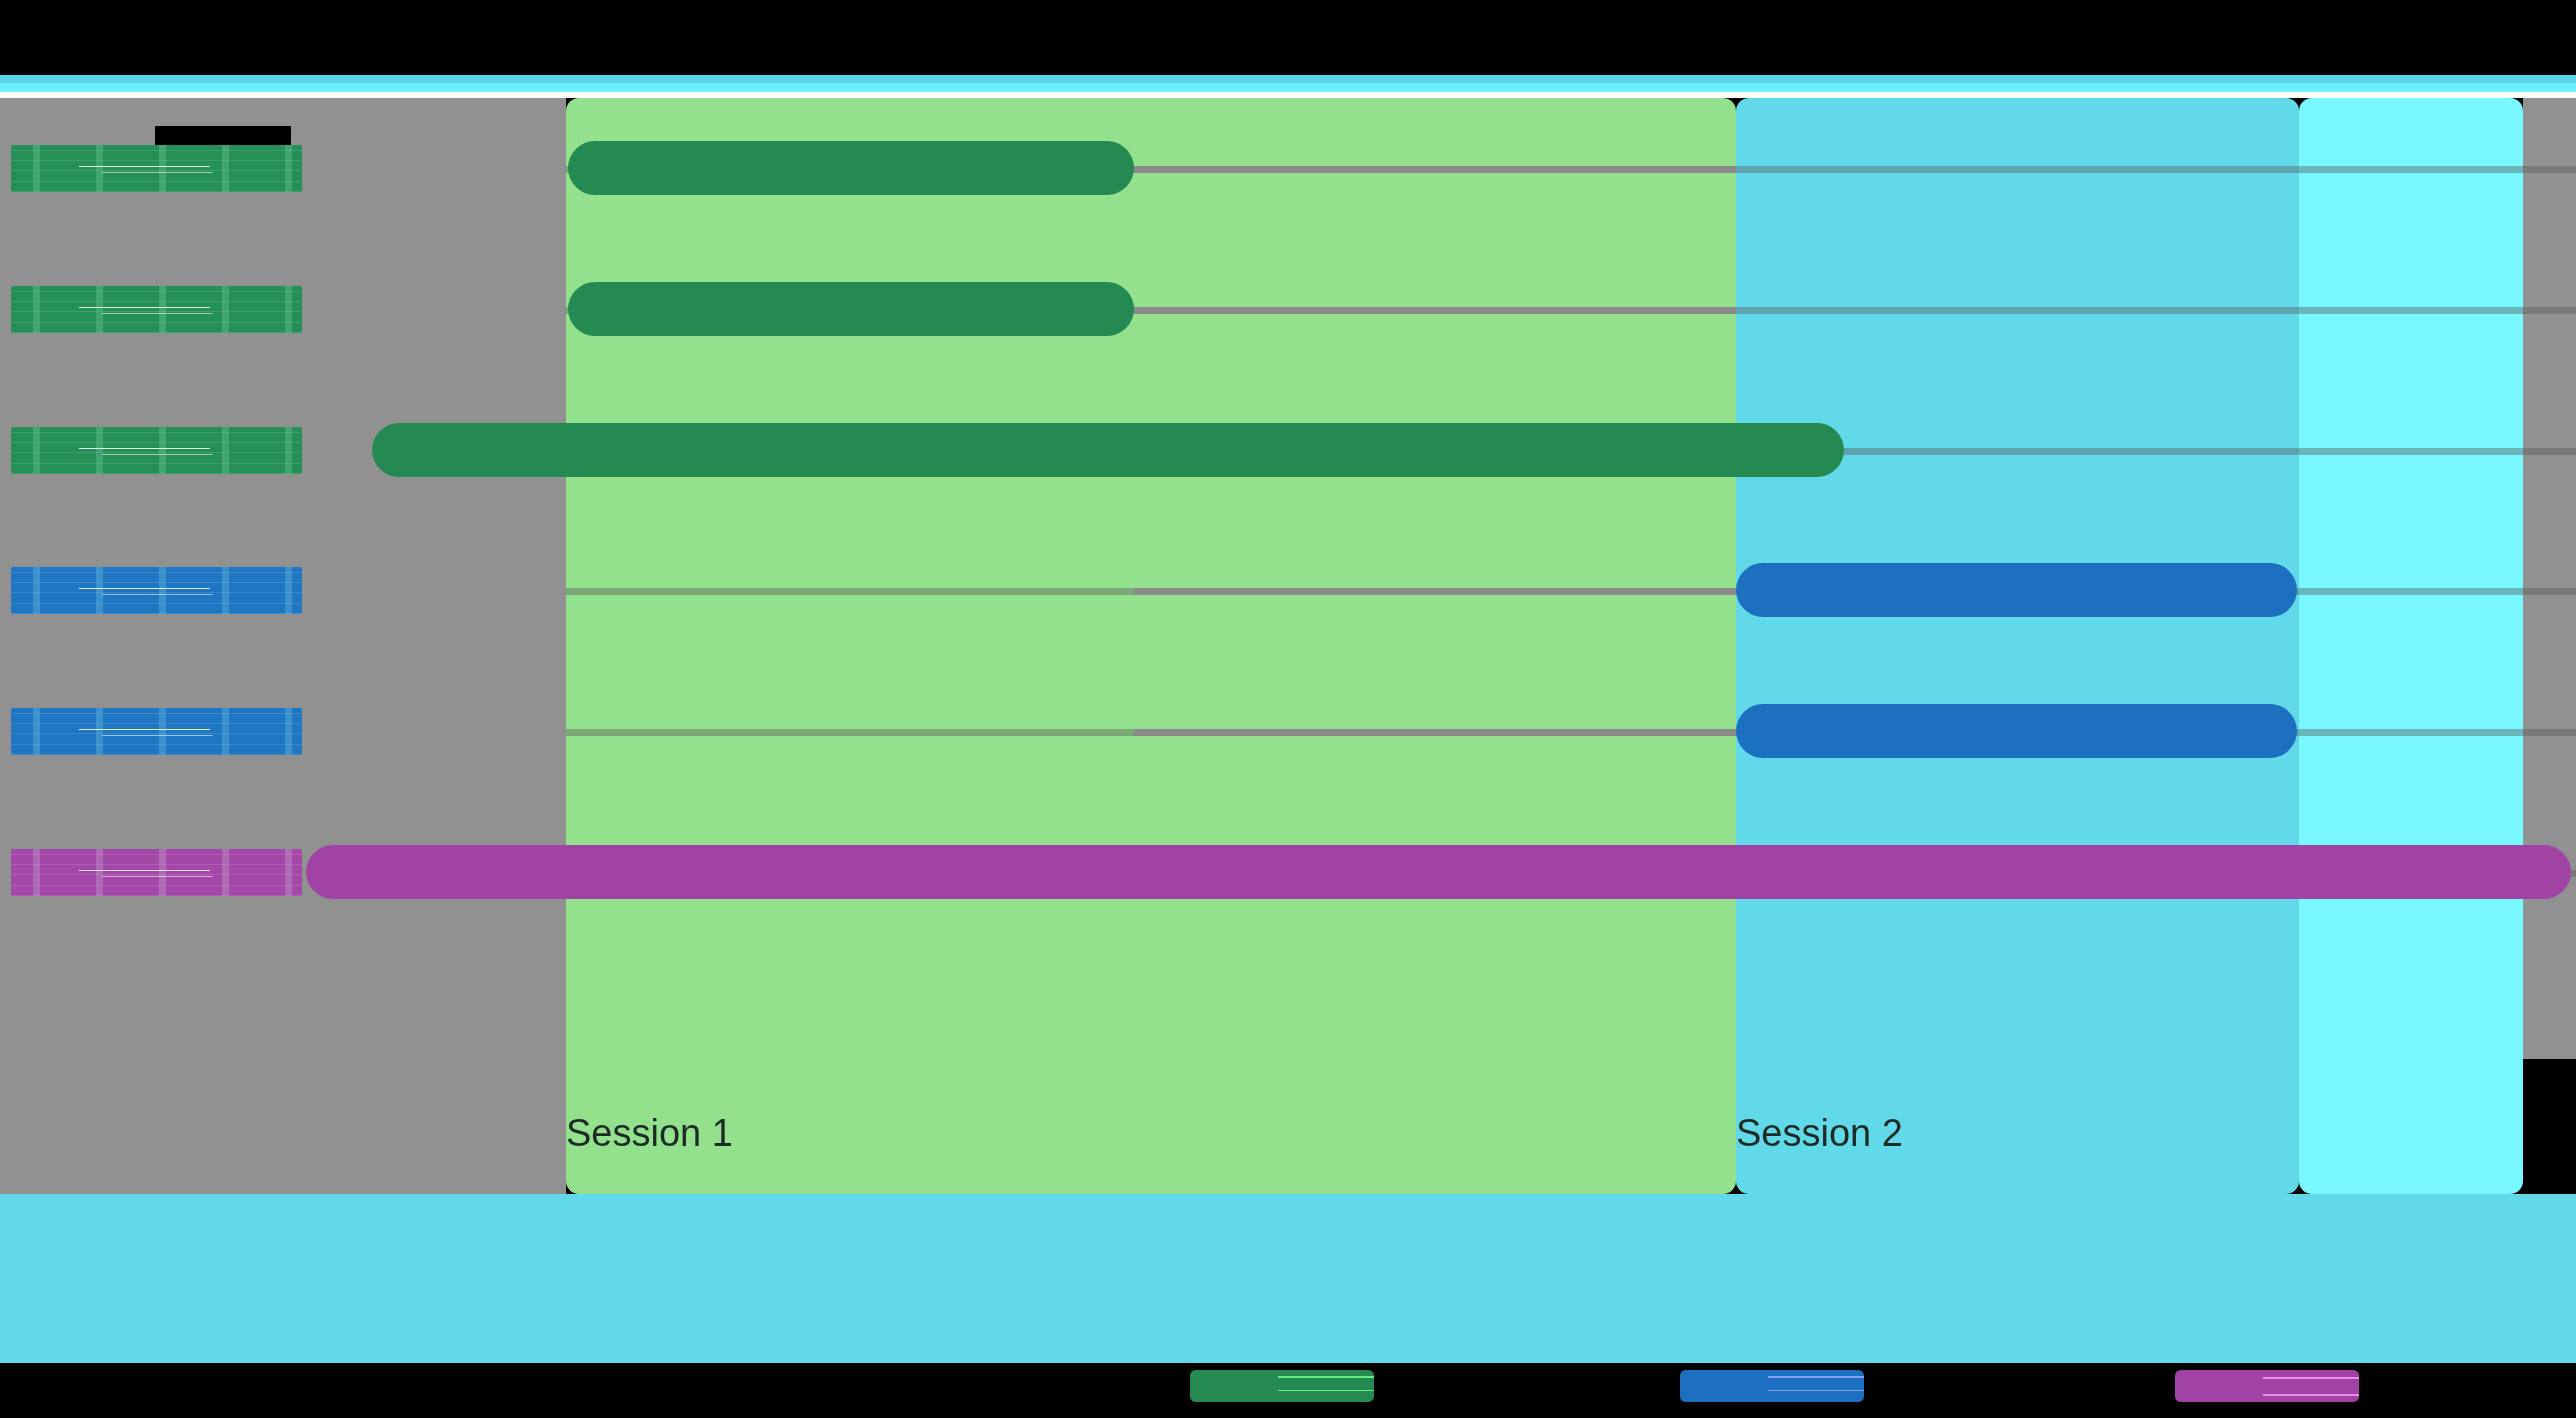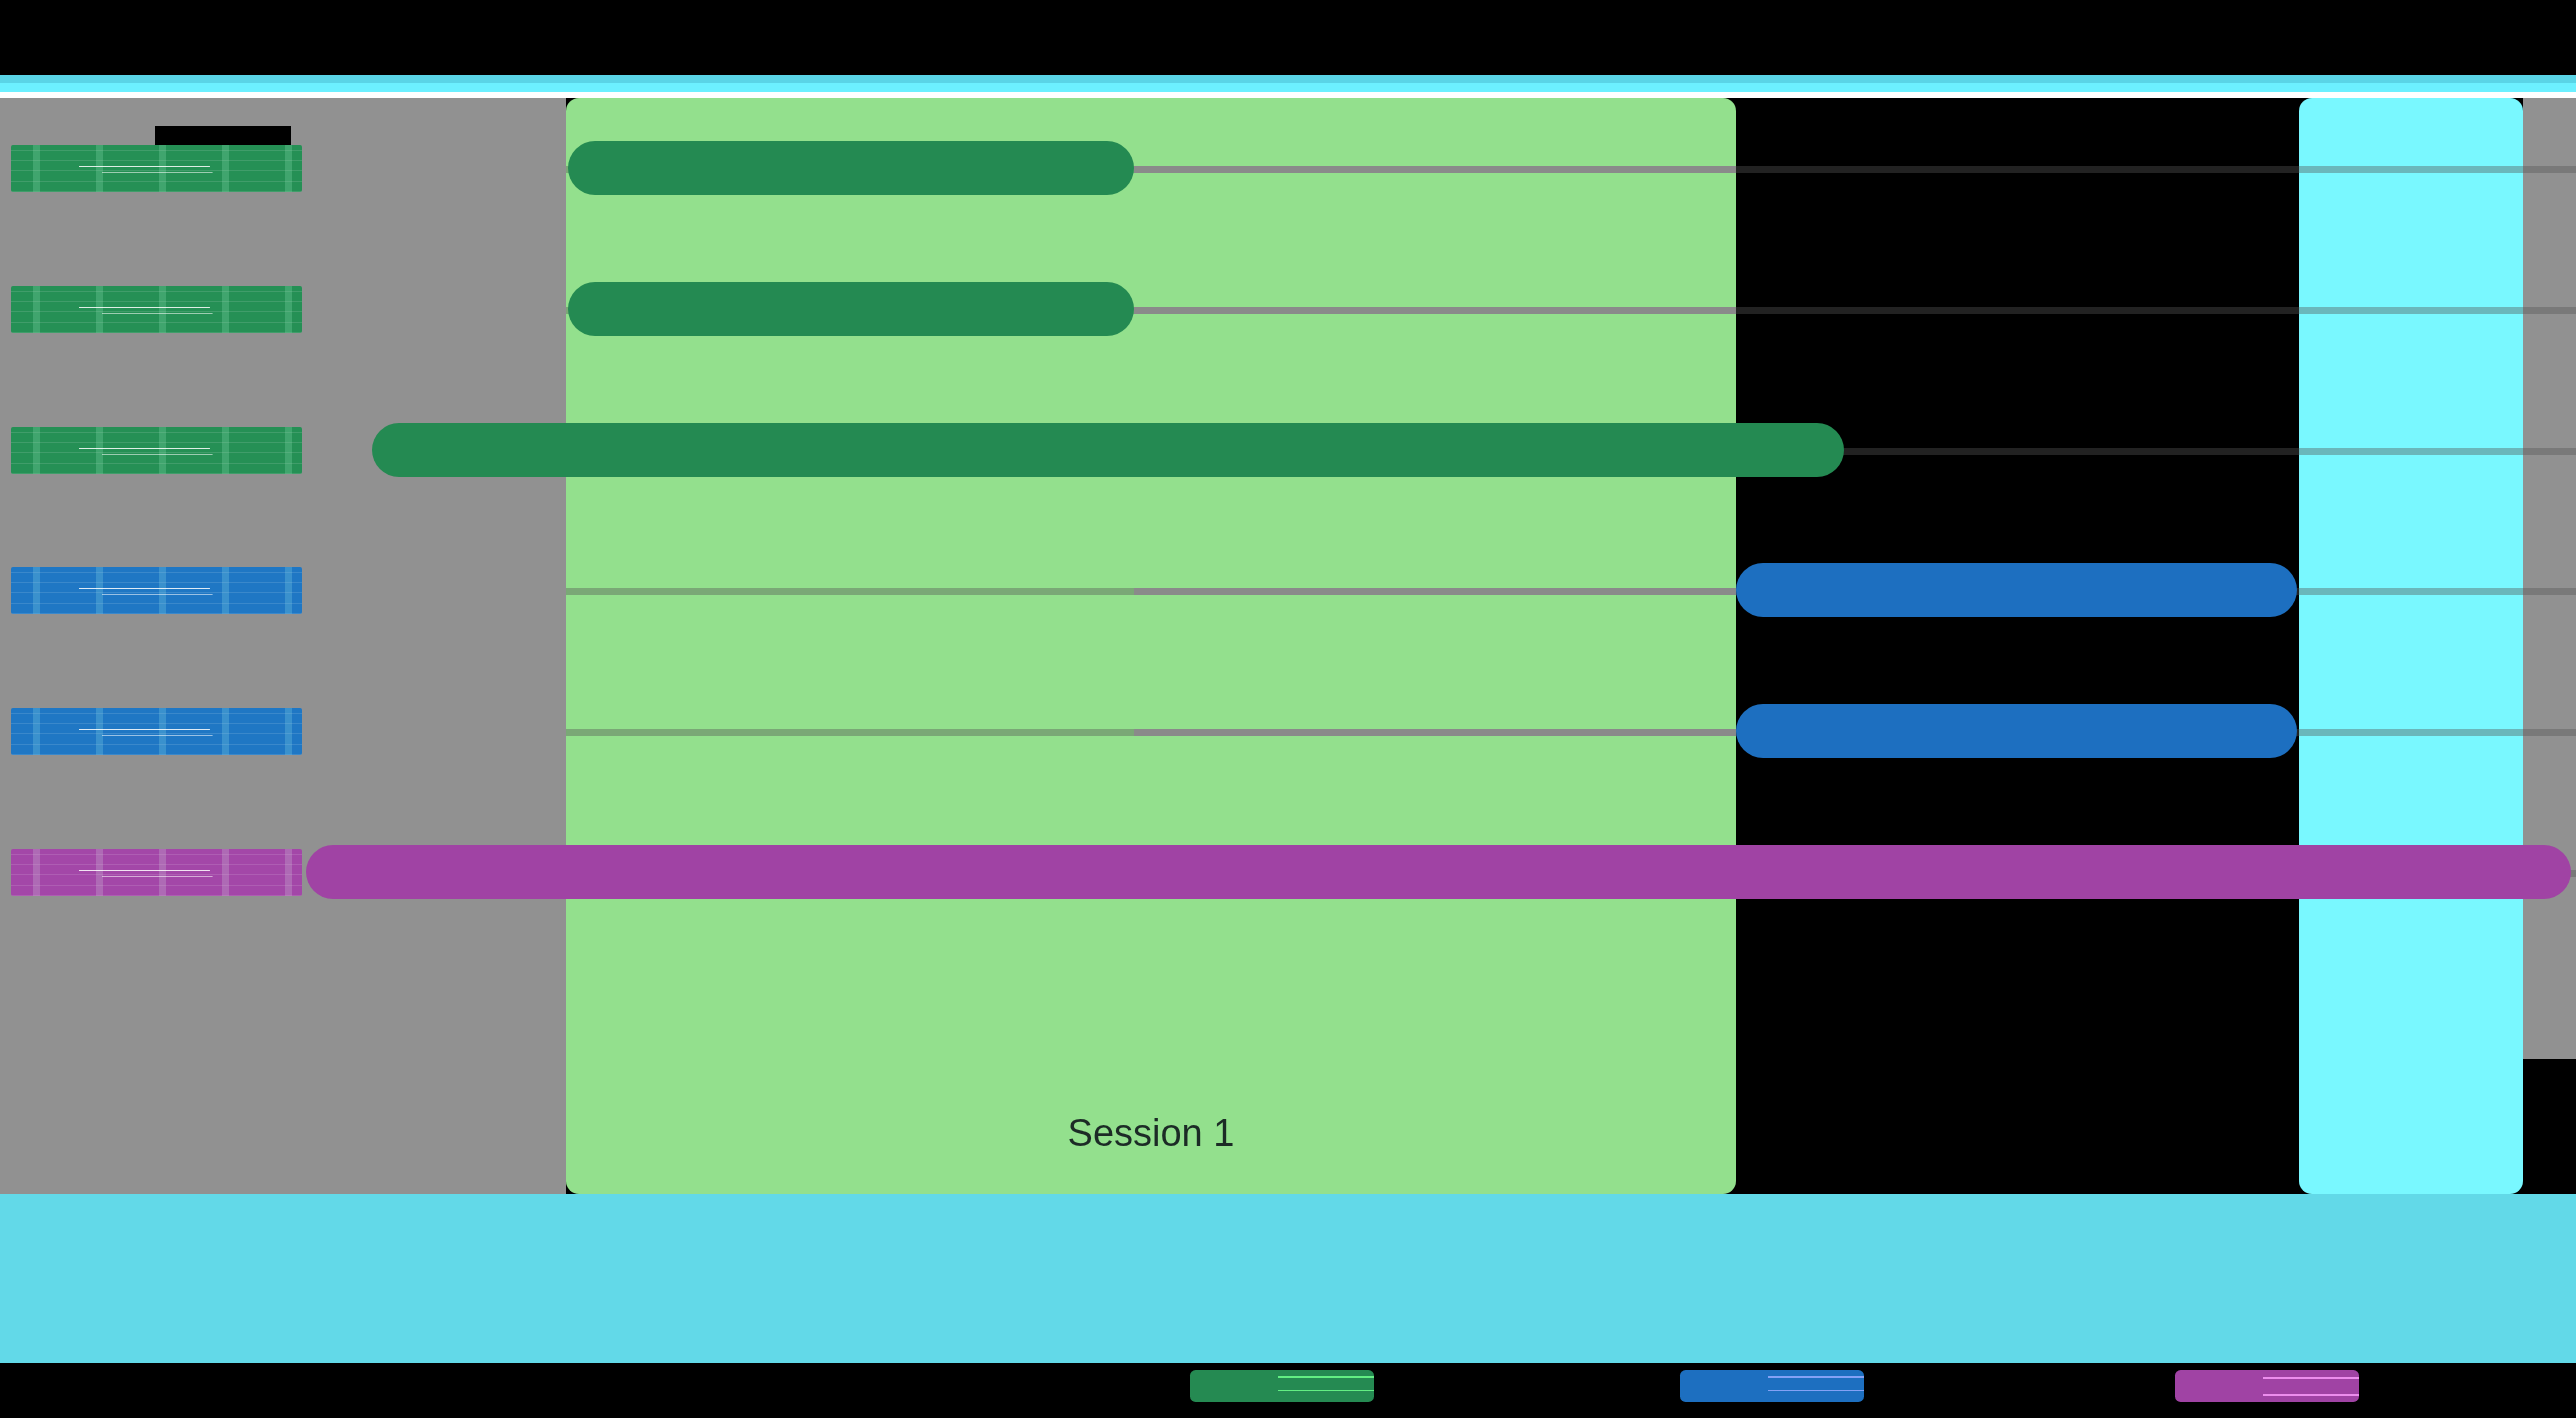--- a/index.html
+++ b/index.html
@@ -88,21 +88,21 @@
     border-radius: 13px;
   }
   .session-1 { left: 566px;  width: 1170px; background: #93e08d; }
   .session-2 { left: 1736px; width: 563px;  background: #62d9e8; }
   .session-3 { left: 2299px; width: 224px;  background: #79f8ff; }
 
   .session-label {
     position: absolute;
     top: 1077px;
     width: 100%;
-    text-align: center;
+    text-align: left;
     font-size: 38px;
     color: #1c2b26;
     white-space: nowrap;
     pointer-events: none;
   }
   .session-band .session-label { top: 1014px; }
 
   
   .row {
     position: absolute;
@@ -311,20 +311,23 @@
   <div class="rule-white"></div>
 
   <div class="plot">
 
     <div class="label-gutter"></div>
     <div class="gutter-right"></div>
 
     <div class="session-band session-1">
       <div class="session-label">Session 1</div>
     </div>
+    <div class="session-band session-2">
+      <div class="session-label">Session 2</div>
+    </div>
     <div class="session-band session-3">
       <div class="session-label"></div>
     </div>
 
     <div class="title-chip"></div>
     <div class="title-chip-tail"></div>
 
     <div id="rows">
         <div class="row" style="top: 0px;">
           <div class="rail"></div>

